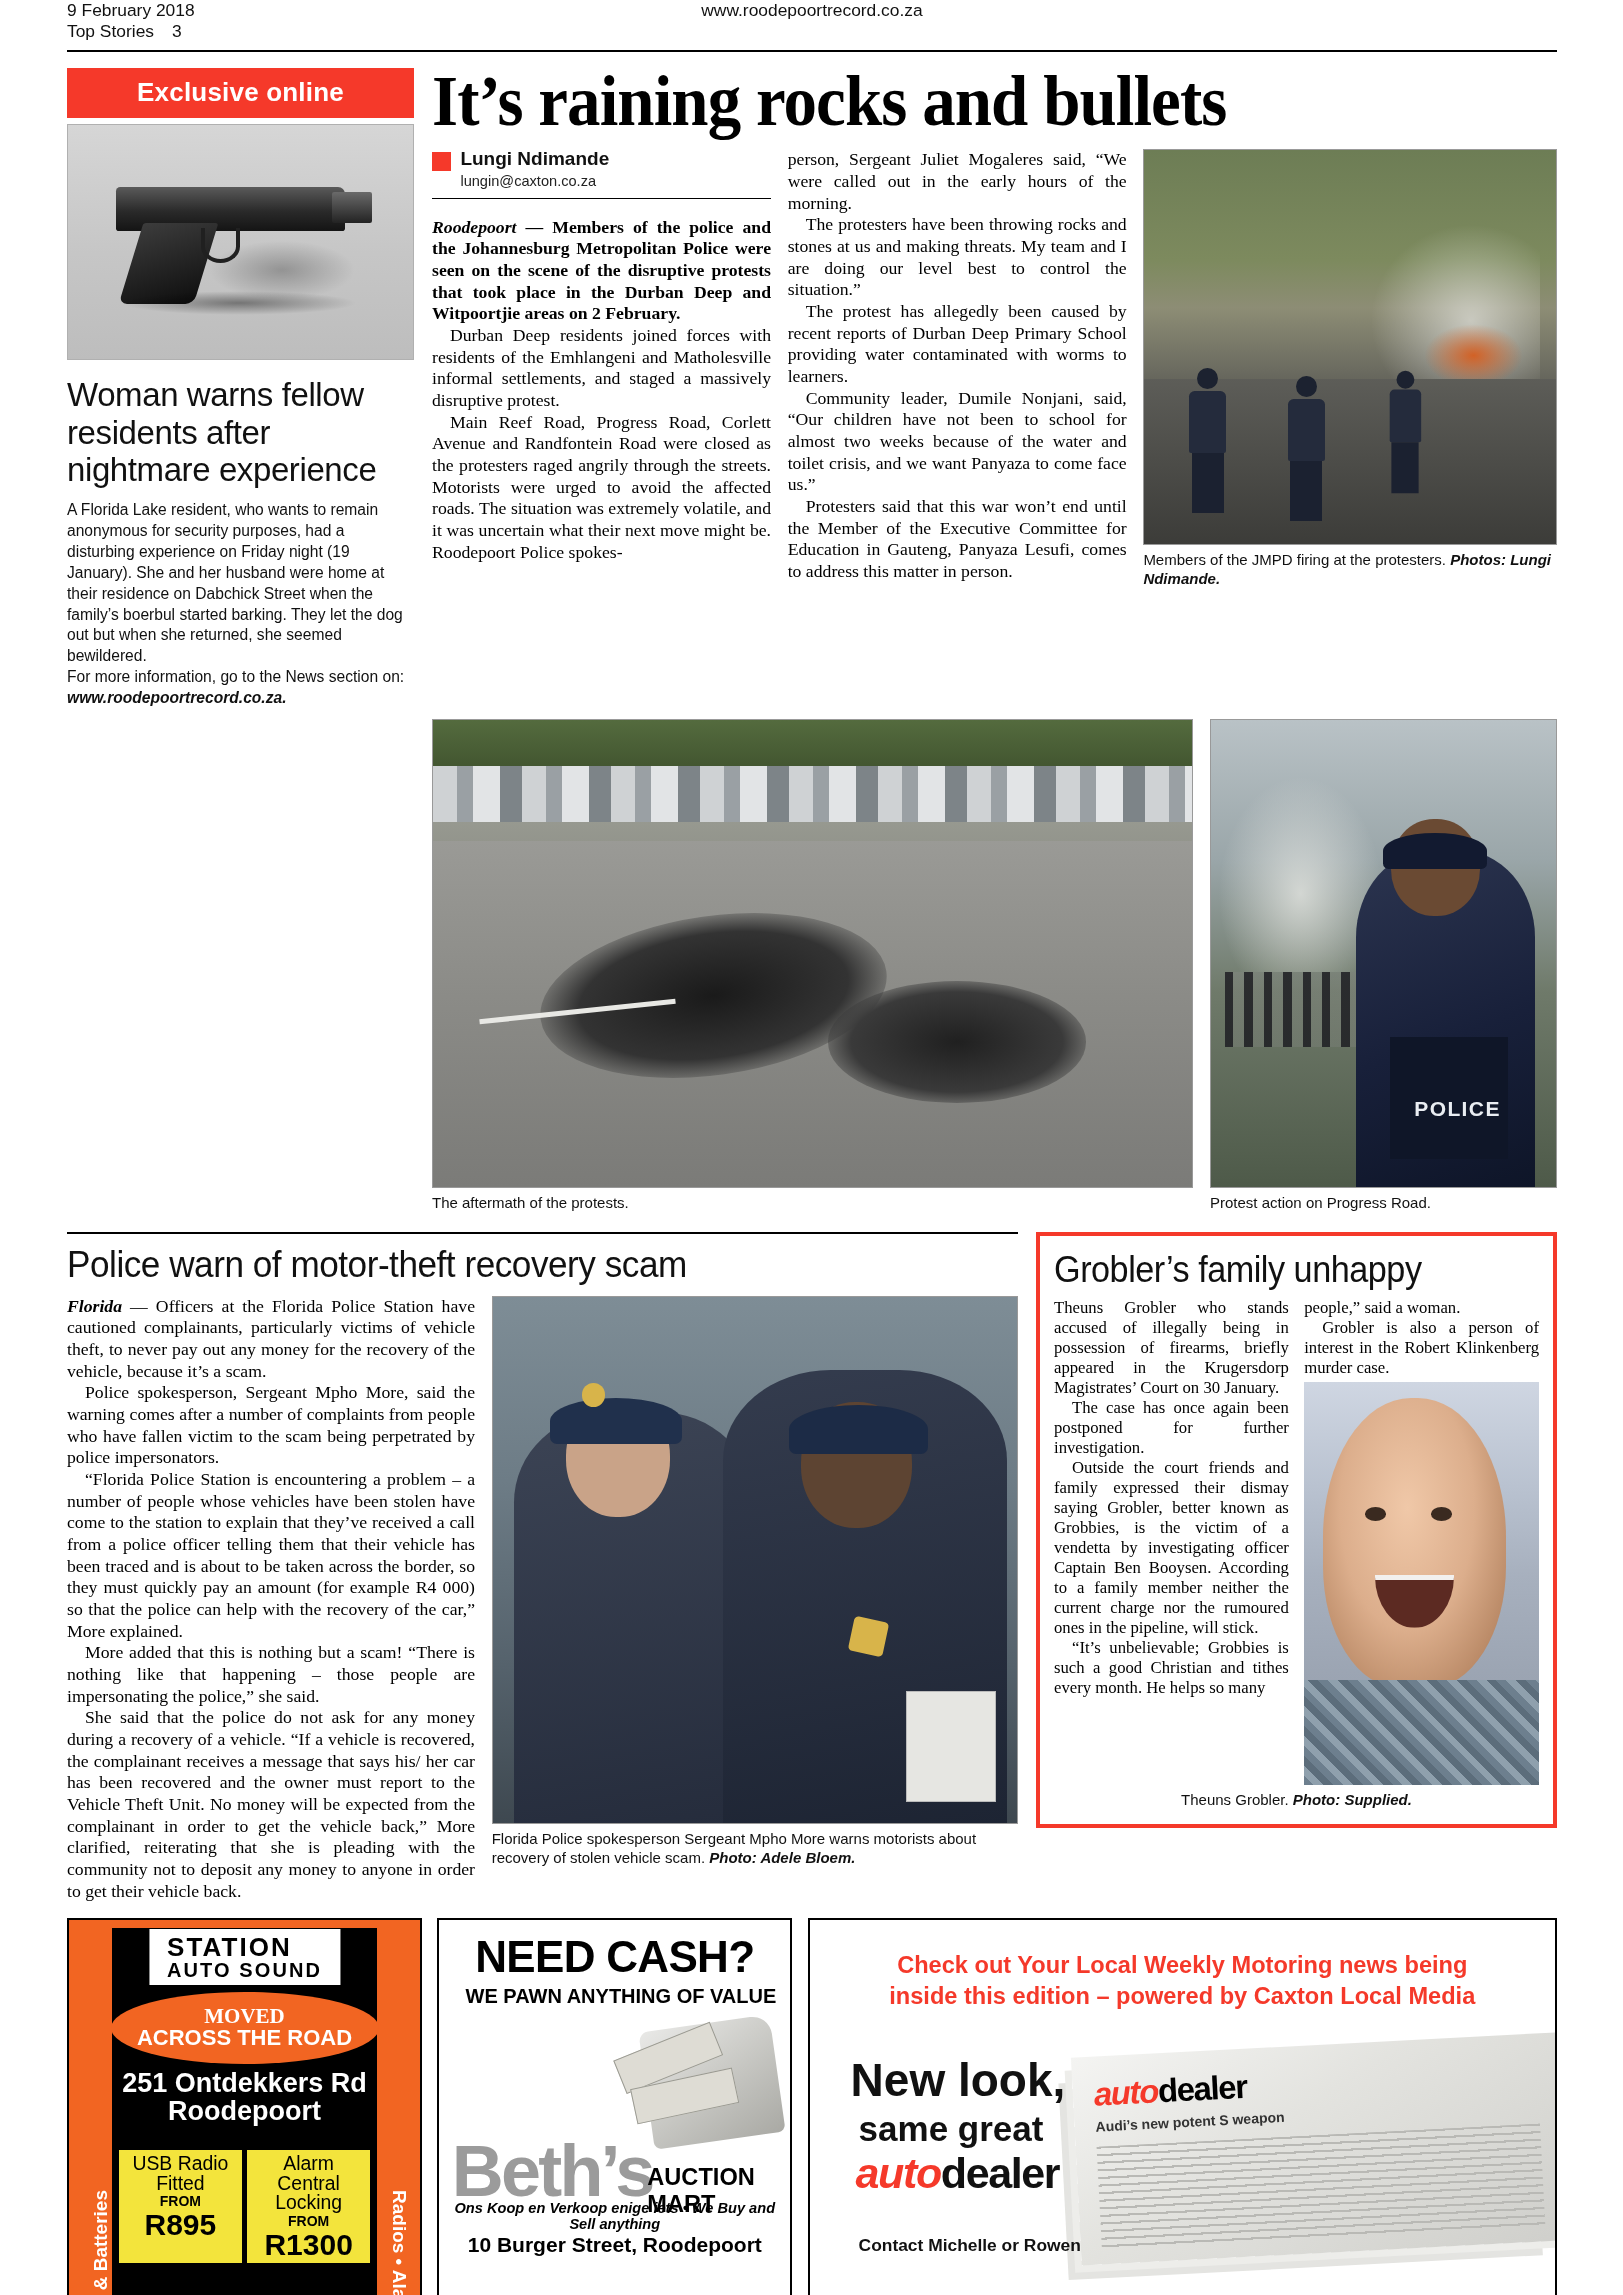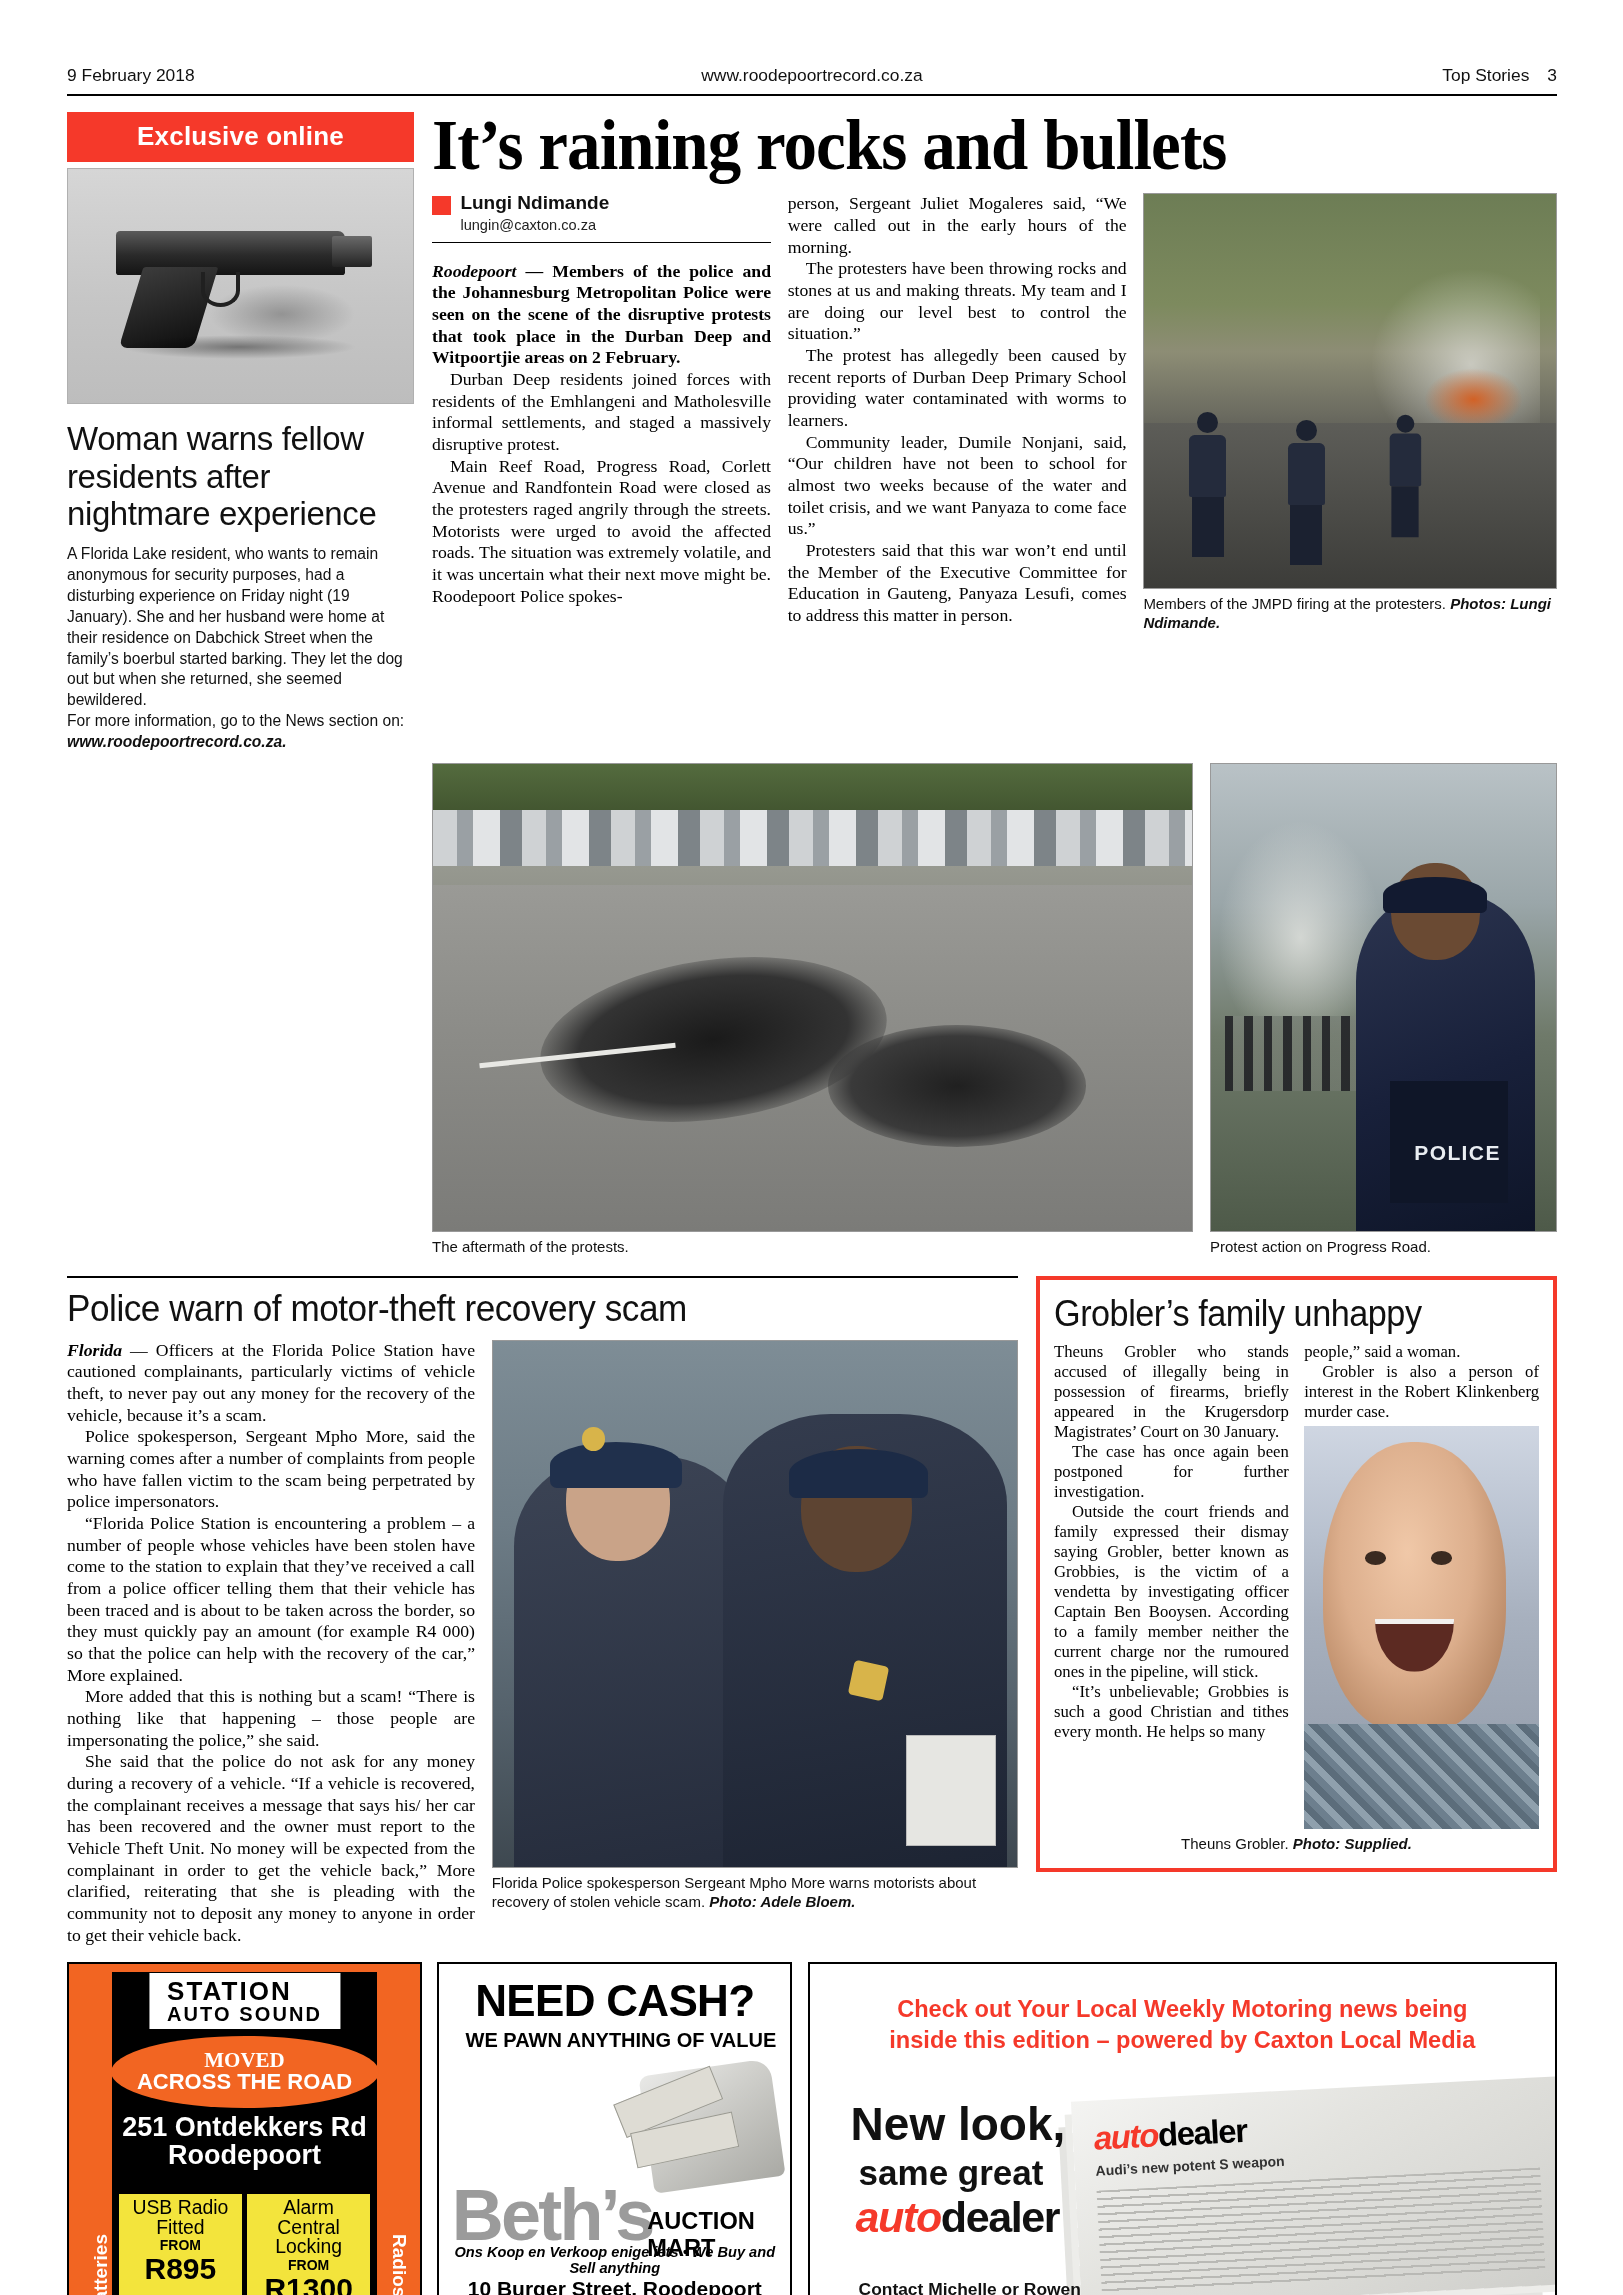--- a/index.html
+++ b/index.html
@@ -7,23 +7,22 @@
     width: 1624px; height: 2295px;
     background: #ffffff;
     font-family: "Liberation Serif", serif;
     -webkit-font-smoothing: antialiased;
   }
   .page { position: relative; width: 1624px; height: 2295px; padding: 0 67px; }
 
   
   .masthead {
     display: flex; align-items: baseline; justify-content: space-between;
-    padding-top: 65px;
     font-family: "Liberation Sans", sans-serif;
-    font-size: 17.4px; color: #111;
+    font-size: 17.4px; color: #111; flex-direction: column;
   }
   .masthead .mh-date { flex: 0 0 auto; }
   .masthead .mh-url  { position:absolute; left:0; right:0; text-align:center; font-size:17.4px; }
   .masthead .mh-right { flex: 0 0 auto; display:flex; gap:18px; }
   .rule-thick { border-top: 2.1px solid #000; margin-top: 8.3px; }
 
   
   .lead { display: flex; gap: 18px; margin-top: 15.3px; }
   .lead-left { width: 347px; flex: 0 0 347px; }
   .badge {

